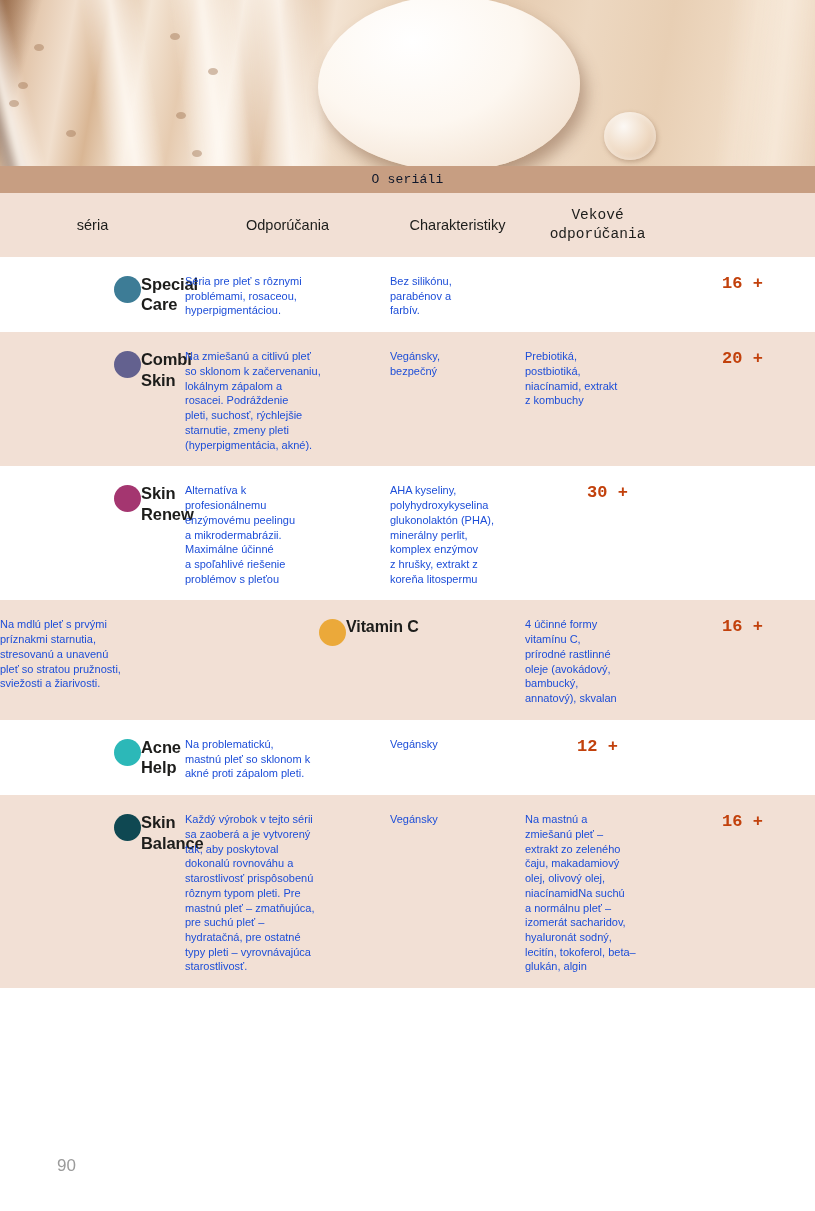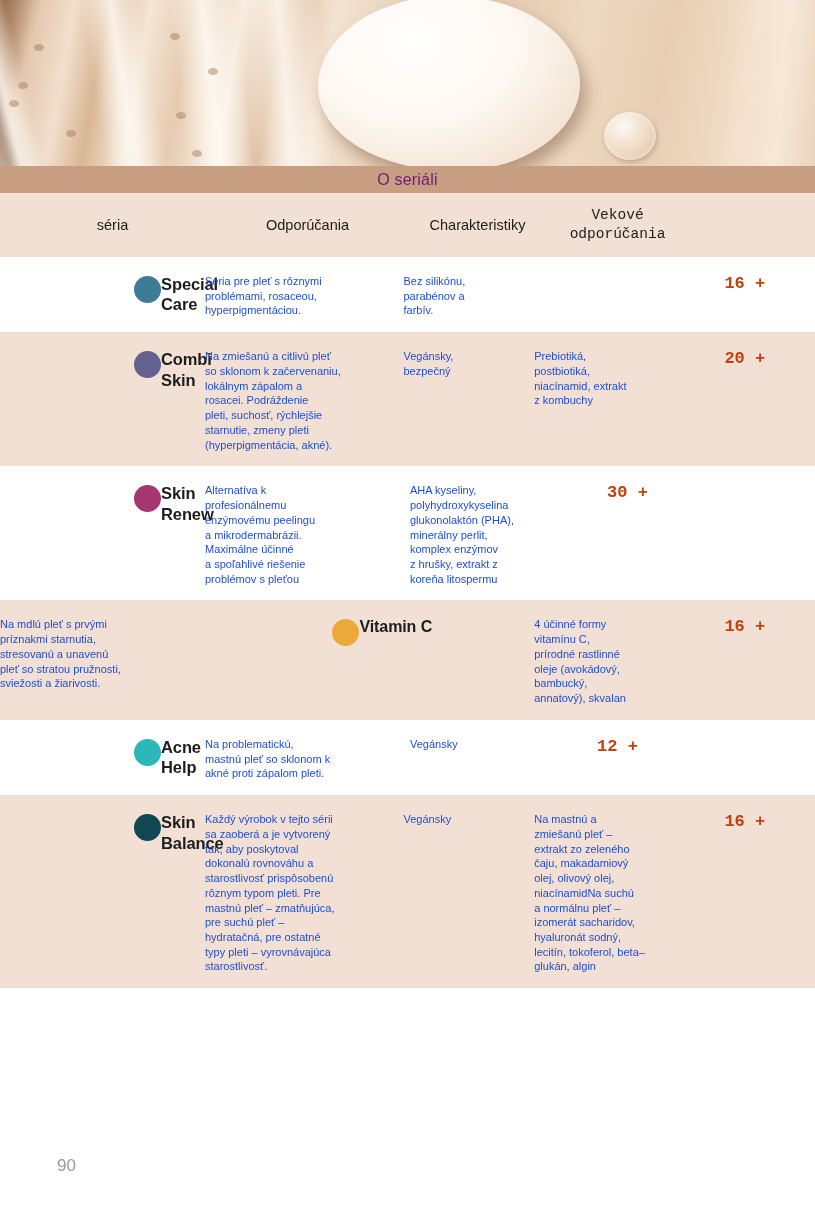--- a/index.html
+++ b/index.html
@@ -84,23 +84,24 @@
 
   
   .title-band {
     position: absolute;
     left: 0; top: 166px;
     width: 815px; height: 27px;
     background: #c79e82;
     display: flex; align-items: center; justify-content: center;
   }
   .title-band .title-text {
-    font-size: 16px;
-    color: #701a75;
+    font-size: 13px;
+    color: #0f172a;
     letter-spacing: 0.2px;
+    font-family: Liberation Mono, monospace;
   }
 
   
   .table {
     position: absolute;
     left: 0; top: 193px;
     width: 815px;
   }
   .row {
     display: flex;
@@ -109,21 +110,21 @@
   }
   .row.header {
     background: #f2e0d5;
     height: 64px;
     align-items: center;
   }
   .row.shade { background: #f2e0d5; }
   .row.plain { background: #ffffff; }
 
   .col { box-sizing: border-box; }
-  .c-series  { width: 185px; padding-left: 57px; margin-left: 20px; }
+  .c-series  { width: 185px; padding-left: 57px; }
   .c-rec     { width: 205px; }
   .c-char    { width: 135px; }
   .c-ing     { width: 145px; }
   .c-age     { width: 145px; font-family: Liberation Mono, monospace; }
 
   .row.header .col {
     text-align: center;
     font-size: 14.5px;
     color: #1d1d1b;
     line-height: 1.28;

